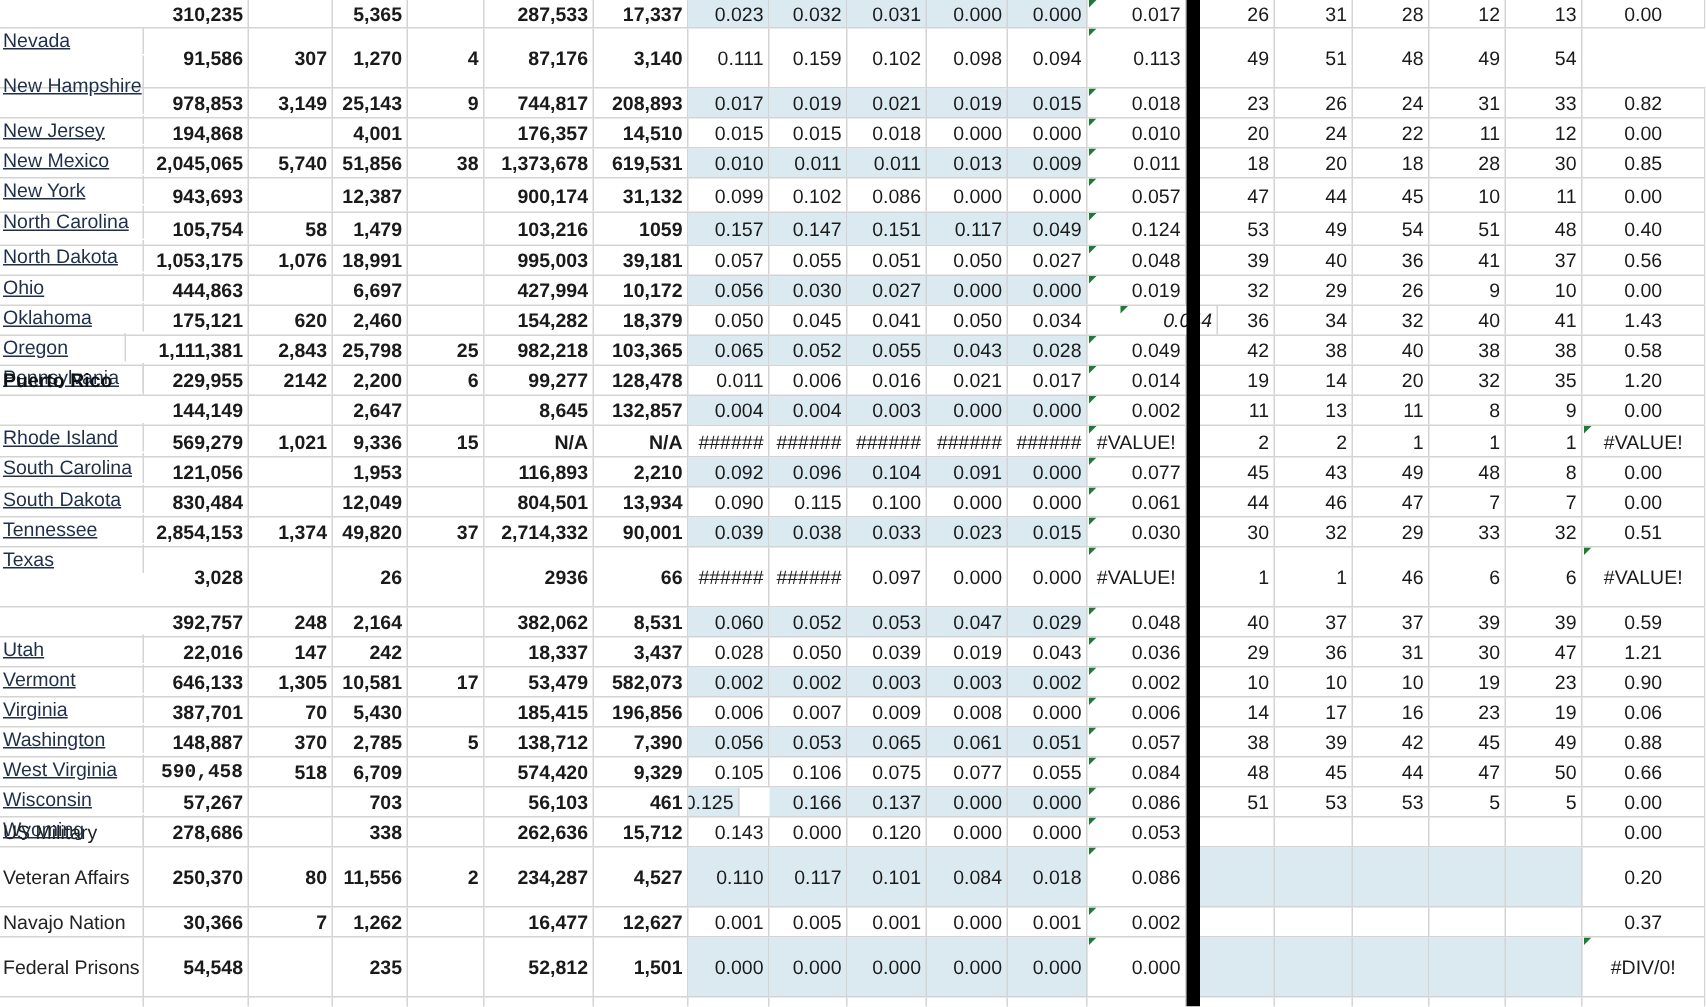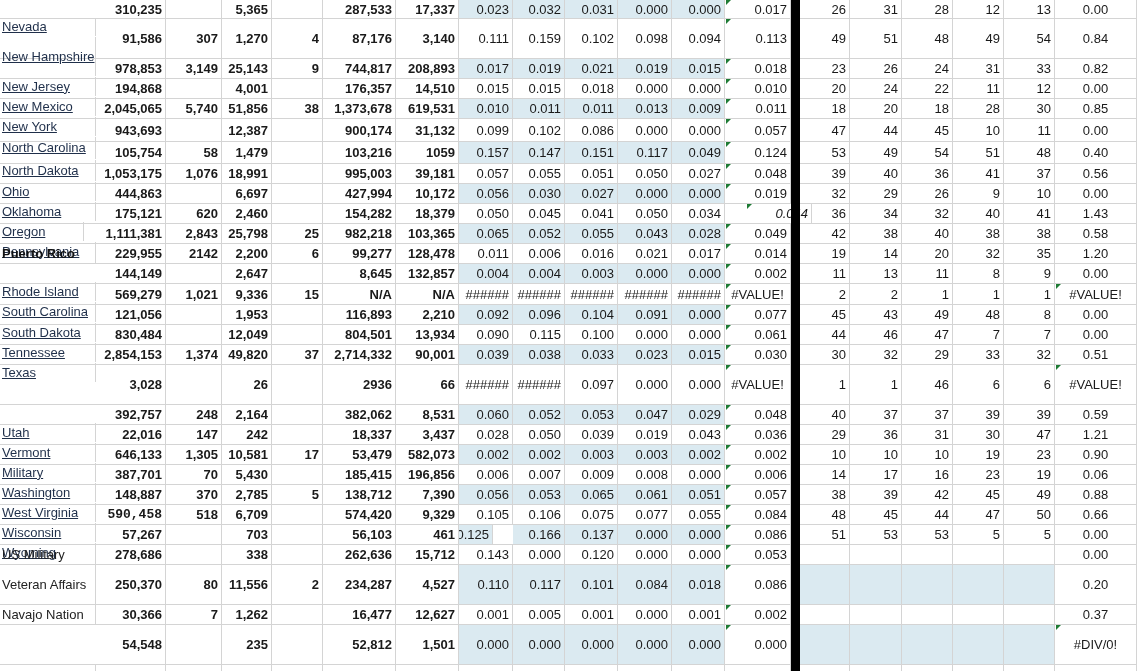--- a/index.html
+++ b/index.html
@@ -58,21 +58,20 @@
       <div class="cell ratio" style="left: 513px; width: 52px;">0.159</div>
       <div class="cell ratio" style="left: 565px; width: 53px;">0.102</div>
       <div class="cell ratio" style="left: 618px; width: 54px;">0.098</div>
       <div class="cell ratio" style="left: 672px; width: 53px;">0.094</div>
       <div class="cell ratio" style="left: 725px; width: 66px;">0.113<span class="tri"></span></div>
       <div class="cell rank" style="left: 800px; width: 50px;">49</div>
       <div class="cell rank" style="left: 850px; width: 52px;">51</div>
       <div class="cell rank" style="left: 902px; width: 51px;">48</div>
       <div class="cell rank" style="left: 953px; width: 51px;">49</div>
       <div class="cell rank" style="left: 1004px; width: 51px;">54</div>
-      <div class="cell center" style="left: 1055px; width: 82px;">0.84</div>
     </div>
     <div class="row" style="top: 59px; height: 20px;">
       <div class="cell name link" style="left: 0px; width: 96px;">New Jersey</div>
       <div class="cell num" style="left: 96px; width: 70px;">978,853</div>
       <div class="cell num" style="left: 166px; width: 56px;">3,149</div>
       <div class="cell num" style="left: 222px; width: 50px;">25,143</div>
       <div class="cell num" style="left: 272px; width: 51px;">9</div>
       <div class="cell num" style="left: 323px; width: 73px;">744,817</div>
       <div class="cell num" style="left: 396px; width: 63px;">208,893</div>
       <div class="cell ratio shade" style="left: 459px; width: 54px;">0.017</div>
@@ -438,21 +437,21 @@
       <div class="cell ratio" style="left: 672px; width: 53px;">0.043</div>
       <div class="cell ratio" style="left: 725px; width: 66px;">0.036<span class="tri"></span></div>
       <div class="cell rank" style="left: 800px; width: 50px;">29</div>
       <div class="cell rank" style="left: 850px; width: 52px;">36</div>
       <div class="cell rank" style="left: 902px; width: 51px;">31</div>
       <div class="cell rank" style="left: 953px; width: 51px;">30</div>
       <div class="cell rank" style="left: 1004px; width: 51px;">47</div>
       <div class="cell center" style="left: 1055px; width: 82px;">1.21</div>
     </div>
     <div class="row" style="top: 445px; height: 20px;">
-      <div class="cell name link" style="left: 0px; width: 96px;">Military</div>
+      <div class="cell name link" style="left: 0px; width: 96px;">Virginia</div>
       <div class="cell num" style="left: 96px; width: 70px;">646,133</div>
       <div class="cell num" style="left: 166px; width: 56px;">1,305</div>
       <div class="cell num" style="left: 222px; width: 50px;">10,581</div>
       <div class="cell num" style="left: 272px; width: 51px;">17</div>
       <div class="cell num" style="left: 323px; width: 73px;">53,479</div>
       <div class="cell num" style="left: 396px; width: 63px;">582,073</div>
       <div class="cell ratio shade" style="left: 459px; width: 54px;">0.002</div>
       <div class="cell ratio shade" style="left: 513px; width: 52px;">0.002</div>
       <div class="cell ratio shade" style="left: 565px; width: 53px;">0.003</div>
       <div class="cell ratio shade" style="left: 618px; width: 54px;">0.003</div>
@@ -606,20 +605,21 @@
       <div class="cell ratio" style="left: 672px; width: 53px;">0.001</div>
       <div class="cell ratio" style="left: 725px; width: 66px;">0.002<span class="tri"></span></div>
       <div class="cell rank" style="left: 800px; width: 50px;"></div>
       <div class="cell rank" style="left: 850px; width: 52px;"></div>
       <div class="cell rank" style="left: 902px; width: 51px;"></div>
       <div class="cell rank" style="left: 953px; width: 51px;"></div>
       <div class="cell rank" style="left: 1004px; width: 51px;"></div>
       <div class="cell center" style="left: 1055px; width: 82px;">0.37</div>
     </div>
     <div class="row" style="top: 625px; height: 40px;">
+      <div class="cell name plain" style="left: 0px; width: 96px;">Federal Prisons</div>
       <div class="cell num" style="left: 96px; width: 70px;">54,548</div>
       <div class="cell num" style="left: 166px; width: 56px;"></div>
       <div class="cell num" style="left: 222px; width: 50px;">235</div>
       <div class="cell num" style="left: 272px; width: 51px;"></div>
       <div class="cell num" style="left: 323px; width: 73px;">52,812</div>
       <div class="cell num" style="left: 396px; width: 63px;">1,501</div>
       <div class="cell ratio shade" style="left: 459px; width: 54px;">0.000</div>
       <div class="cell ratio shade" style="left: 513px; width: 52px;">0.000</div>
       <div class="cell ratio shade" style="left: 565px; width: 53px;">0.000</div>
       <div class="cell ratio shade" style="left: 618px; width: 54px;">0.000</div>

